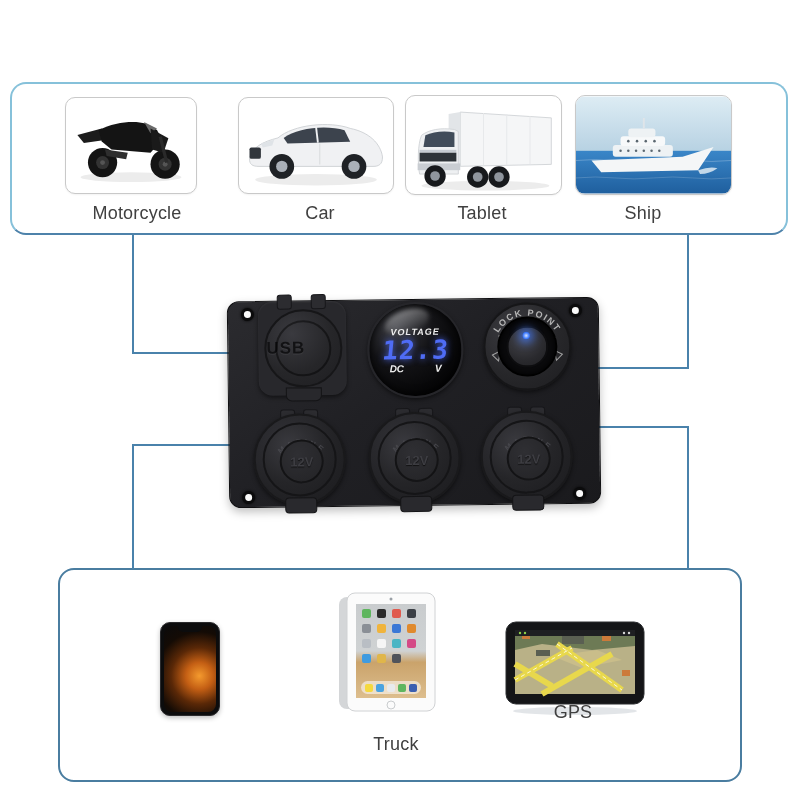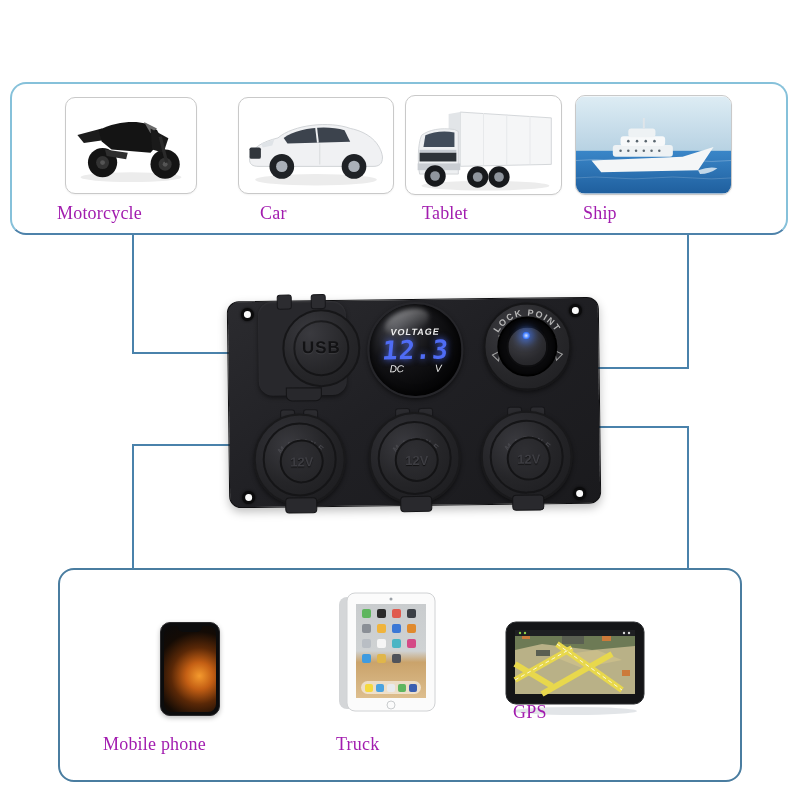--- a/index.html
+++ b/index.html
@@ -12,56 +12,56 @@
   #bottom-box{left:58px;top:568px;width:680px;height:210px;border-color:#4a7da0;}
 
   
   .line{position:absolute;background:#4a82ab;z-index:1;}
 
   
   .frame{position:absolute;background:#ffffff;border:1px solid #c9c9c9;border-radius:10px;
          overflow:hidden;display:flex;align-items:center;justify-content:center;
          box-shadow:0 1px 2px rgba(0,0,0,.05);}
   .frame svg{display:block;width:100%;height:100%;}
-  .cap{position:absolute;font-size:18px;color:#a21caf;letter-spacing:.2px;font-family:Liberation Serif, serif;}
+  .cap{position:absolute;text-align:center;font-size:18px;color:#404040;letter-spacing:.2px;}
 
   
   #panel{position:absolute;left:228px;top:299px;width:370px;height:205px;z-index:2;
          background:linear-gradient(145deg,#2b2b2f 0%,#202024 45%,#1a1a1d 100%);
          border:1px solid #0e0e10;border-radius:12px;transform:rotate(-0.7deg);
          box-shadow:0 4px 10px rgba(0,0,0,.25);}
   .screw{position:absolute;width:7px;height:7px;border-radius:50%;background:#fafafa;
          border:3px solid #0b0b0c;box-shadow:0 0 3px rgba(0,0,0,.8);}
 
   .usb-module{position:absolute;left:30px;top:0;width:88px;height:94px;background:#28282c;
          border-radius:14px;box-shadow:inset 0 1px 2px rgba(255,255,255,.06),0 2px 4px rgba(0,0,0,.5);}
   .hinge-tab{position:absolute;width:13px;height:13px;background:#2c2c30;border:1px solid #17171a;border-radius:3px;}
-  .usb-cover{position:absolute;left:24px;top:8px;width:74px;height:74px;border-radius:50%;
+  .usb-cover{position:absolute;left:6px;top:8px;width:74px;height:74px;border-radius:50%;
          background:radial-gradient(circle at 35% 30%,#3a3a3f,#262629 55%,#1e1e21);
-         border:2px solid #161618;display:flex;align-items:center;justify-content:center;}
+         border:2px solid #161618;display:flex;align-items:center;}
   .usb-ring{position:absolute;left:9px;top:9px;right:9px;bottom:9px;border-radius:50%;
          border:2px solid rgba(0,0,0,.45);}
   .usb-text{font-size:17px;font-weight:bold;letter-spacing:1px;color:#121214;
          text-shadow:0 1px 1px rgba(255,255,255,.08);}
   .usb-tab{position:absolute;left:27px;top:86px;width:34px;height:12px;background:#28282c;
          border:1px solid #141416;border-radius:0 0 6px 6px;}
 
   .volt{position:absolute;left:139px;top:2px;width:92px;height:92px;border-radius:50%;
         background:radial-gradient(circle at 30% 25%,#3c3d43 0%,#141417 38%,#040405 78%);
         border:2px solid #26262a;box-shadow:inset 0 0 10px #000,0 2px 4px rgba(0,0,0,.5);
         display:flex;flex-direction:column;align-items:center;justify-content:center;}
   .volt::before{content:"";position:absolute;left:16%;top:7%;width:50%;height:26%;
         border-radius:50%;background:linear-gradient(rgba(255,255,255,.38),rgba(255,255,255,0));
         filter:blur(2px);transform:rotate(-18deg);}
   .v-title{font-size:9px;font-style:italic;font-weight:bold;color:#efefef;letter-spacing:1px;}
   .v-digits{font-family:"DejaVu Sans Mono",monospace;font-size:26px;font-weight:bold;line-height:1;
         color:#4f6cf5;transform:skewX(-6deg);letter-spacing:1px;
         text-shadow:0 0 7px rgba(80,110,255,.9);}
   .v-units{display:flex;width:52px;justify-content:space-between;font-size:10px;
-        font-style:italic;font-weight:normal;color:#ececec;}
+        font-style:italic;font-weight:bold;color:#ececec;}
 
   .switch-module{position:absolute;left:255px;top:4px;width:84px;height:84px;border-radius:50%;
         background:radial-gradient(circle at 35% 30%,#3c3c41,#27272a 55%,#1d1d20);
         border:2px solid #161618;box-shadow:0 2px 4px rgba(0,0,0,.5);}
   .switch-recess{position:absolute;left:12px;top:12px;width:56px;height:56px;border-radius:50%;
         background:#0a0a0c;border:2px solid #000;box-shadow:inset 0 0 6px #000;}
   .switch-btn{position:absolute;left:21px;top:21px;width:38px;height:38px;border-radius:50%;
         background:radial-gradient(circle at 40% 30%,#46464c,#2a2a2e 60%,#1e1e21);
         border:2px solid #0d0d0f;}
   .led{position:absolute;left:37px;top:27px;width:8px;height:8px;border-radius:50%;
@@ -384,17 +384,16 @@
           <circle cx="23" cy="13" r="1.2"></circle>
         </g>
       <g fill="#d8d8d8">
           <circle cx="122" cy="13" r="1.2"></circle>
           <circle cx="127" cy="13" r="1.2"></circle>
         </g>
       <ellipse cx="73" cy="91" rx="62" ry="4" fill="#e2e5e8"></ellipse>
     </svg>
   </div>
 
-  <div class="cap" style="left:103px;top:734px;width:180px">Mobile phone</div>
   <div class="cap" style="left:336px;top:734px;width:120px">Truck</div>
   <div class="cap" style="left:513px;top:702px;width:120px">GPS</div>
 
 </div>
 
 </body></html>

